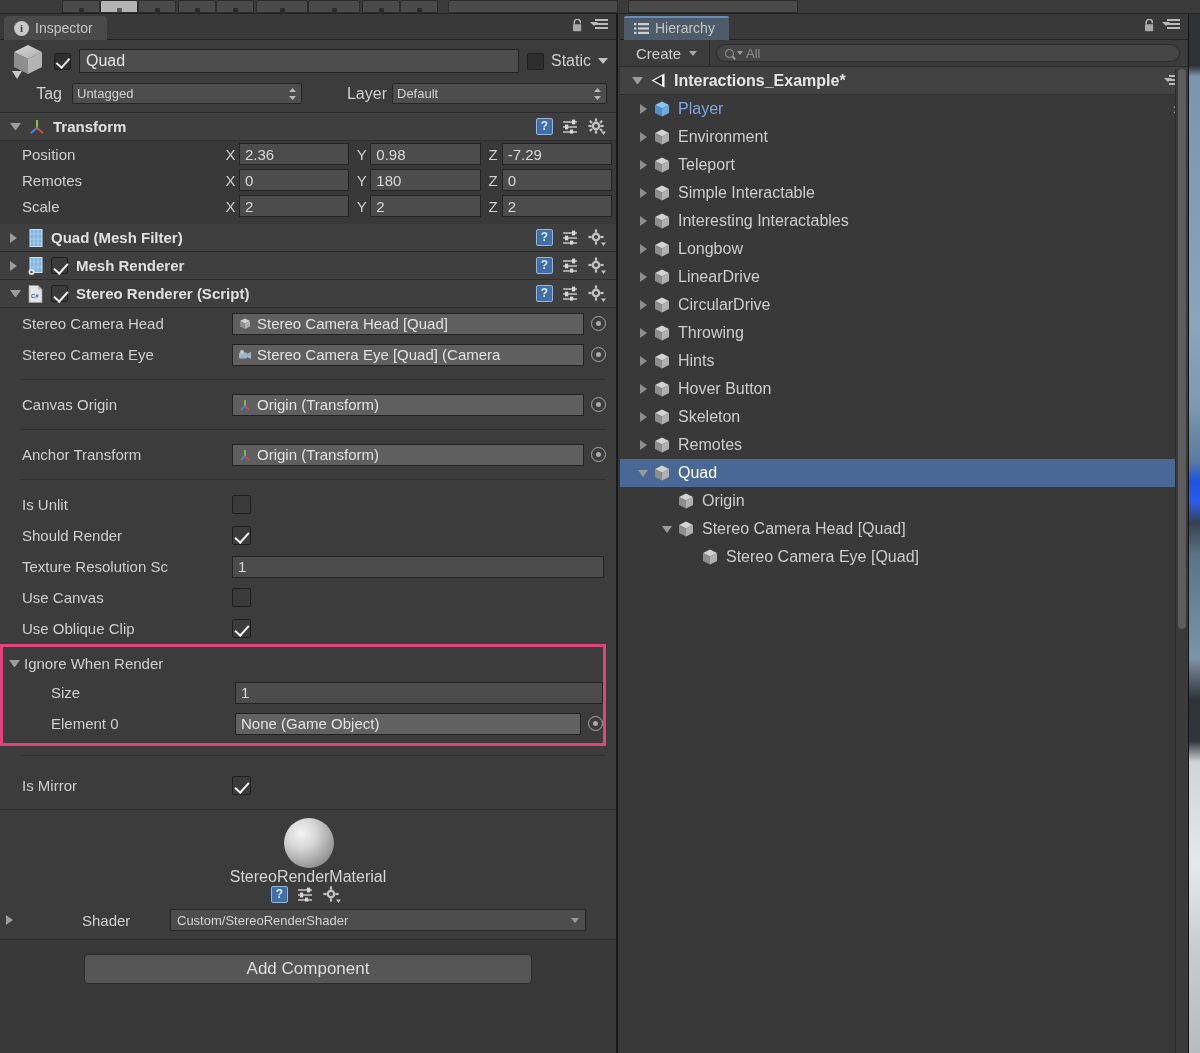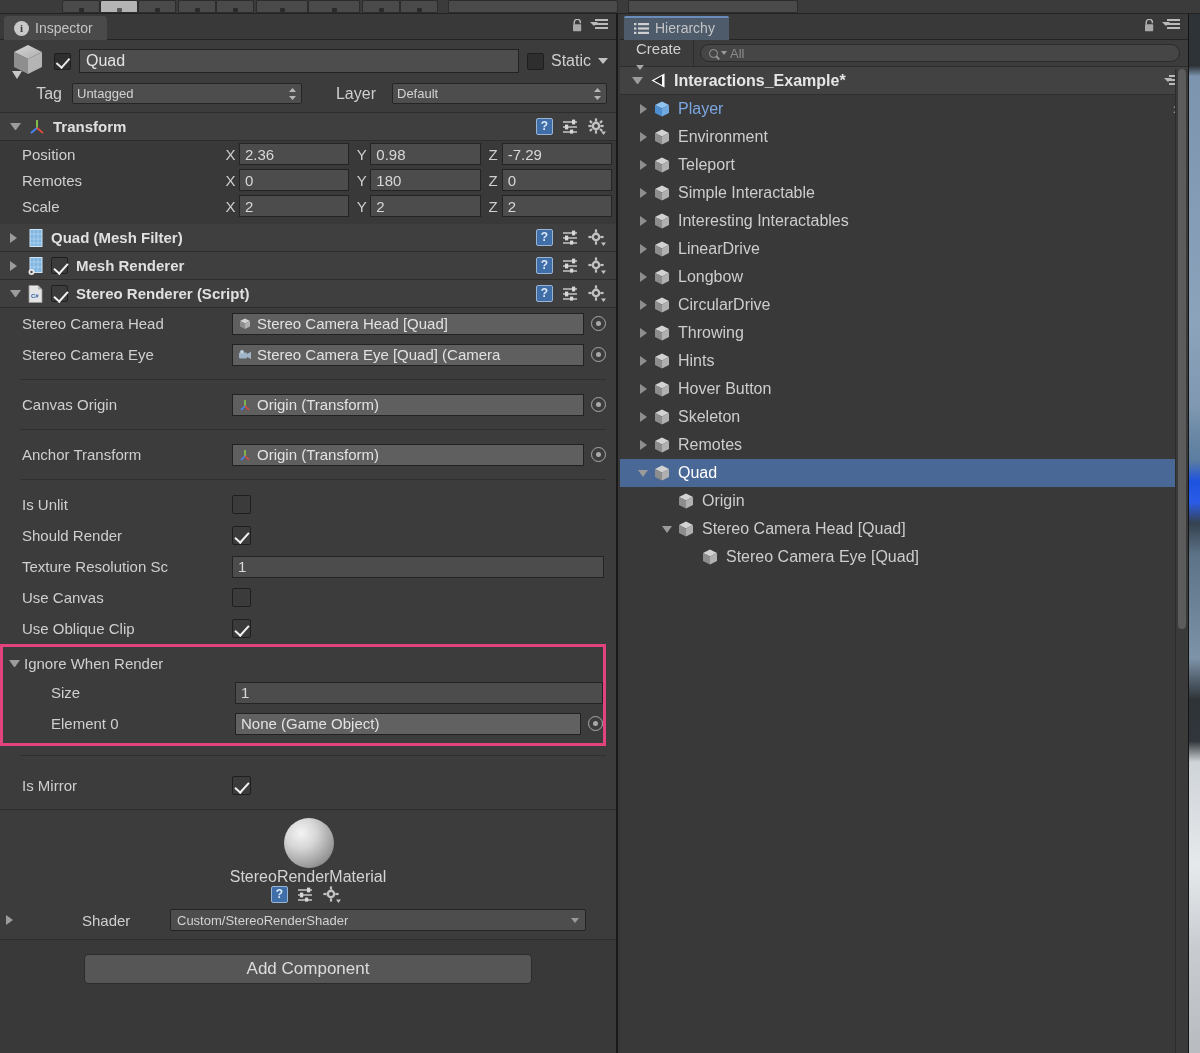--- a/index.html
+++ b/index.html
@@ -276,24 +276,23 @@
     color: #dcdcdc; font-size: 17px;
     display: flex; align-items: center; justify-content: center;
   }
 
   
   .hier-toolbar {
     height: 27px; background: #3c3c3c; display: flex; align-items: center;
     border-bottom: 1px solid #2c2c2c; gap: 0;
   }
   .create-btn {
-    height: 27px; display: flex; gap: 8px;
+    height: 27px; display: flex; align-items: center; gap: 8px;
     padding: 0 12px 0 16px; color: #cfcfcf; font-size: 15px;
     border-right: 1px solid #2c2c2c;
-    flex-direction: column;
   }
   .create-btn .caret-dn { border-left-width:4px; border-right-width:4px;
                           border-top-width:5px; border-top-color:#a8a8a8; }
   .search {
     flex: 1; height: 18px; margin: 0 8px 0 6px;
     background: #464646; border: 1px solid #2b2b2b; border-radius: 9px;
     display: flex; align-items: center; gap: 3px; padding: 0 8px;
     color: #8c8c8c; font-size: 13px;
   }
   .mag {
@@ -427,21 +426,21 @@
       </div>
       <div class="insp-row2">
         <span class="lbl-sm" style="width:64px;text-align:right;padding-right:10px;">Tag</span>
         <div class="popup" style="width:230px;">
           <span>Untagged</span>
           <svg class="updown" viewBox="0 0 7 12">
             <polygon points="3.5,0 7,4 0,4" fill="#b6b6b6"></polygon>
               <polygon points="3.5,12 7,8 0,8" fill="#b6b6b6"></polygon>
           </svg>
         </div>
-        <span class="lbl-sm" style="width:90px;text-align:right;padding-right:16px;">Layer</span>
+        <span class="lbl-sm" style="width:90px;text-align:right;padding-right:5px;">Layer</span>
         <div class="popup" style="width:215px;">
           <span>Default</span>
           <svg class="updown" viewBox="0 0 7 12">
             <polygon points="3.5,0 7,4 0,4" fill="#b6b6b6"></polygon>
               <polygon points="3.5,12 7,8 0,8" fill="#b6b6b6"></polygon>
           </svg>
         </div>
       </div>
     </div>
 
@@ -904,32 +903,32 @@
         </div>
         <div class="h-row" style="padding-left: 14px;">
           <span class="h-fold">
             <span class="tri-r"></span>
           </span>
           <span class="h-icon"><svg viewBox="0 0 20 20" width="20" height="20">
               <polygon points="3,6 10,2.5 17,6 10,9.5" fill="#d2d2d2"></polygon>
               <polygon points="3,6 10,9.5 10,17.5 3,14" fill="#8d8d8d"></polygon>
               <polygon points="17,6 10,9.5 10,17.5 17,14" fill="#b0b0b0"></polygon>
             </svg></span>
+          <span class="h-label">Longbow</span>
+        </div>
+        <div class="h-row" style="padding-left: 14px;">
+          <span class="h-fold">
+            <span class="tri-r"></span>
+          </span>
+          <span class="h-icon"><svg viewBox="0 0 20 20" width="20" height="20">
+              <polygon points="3,6 10,2.5 17,6 10,9.5" fill="#d2d2d2"></polygon>
+              <polygon points="3,6 10,9.5 10,17.5 3,14" fill="#8d8d8d"></polygon>
+              <polygon points="17,6 10,9.5 10,17.5 17,14" fill="#b0b0b0"></polygon>
+            </svg></span>
           <span class="h-label">LinearDrive</span>
-        </div>
-        <div class="h-row" style="padding-left: 14px;">
-          <span class="h-fold">
-            <span class="tri-r"></span>
-          </span>
-          <span class="h-icon"><svg viewBox="0 0 20 20" width="20" height="20">
-              <polygon points="3,6 10,2.5 17,6 10,9.5" fill="#d2d2d2"></polygon>
-              <polygon points="3,6 10,9.5 10,17.5 3,14" fill="#8d8d8d"></polygon>
-              <polygon points="17,6 10,9.5 10,17.5 17,14" fill="#b0b0b0"></polygon>
-            </svg></span>
-          <span class="h-label">Longbow</span>
         </div>
         <div class="h-row" style="padding-left: 14px;">
           <span class="h-fold">
             <span class="tri-r"></span>
           </span>
           <span class="h-icon"><svg viewBox="0 0 20 20" width="20" height="20">
               <polygon points="3,6 10,2.5 17,6 10,9.5" fill="#d2d2d2"></polygon>
               <polygon points="3,6 10,9.5 10,17.5 3,14" fill="#8d8d8d"></polygon>
               <polygon points="17,6 10,9.5 10,17.5 17,14" fill="#b0b0b0"></polygon>
             </svg></span>

